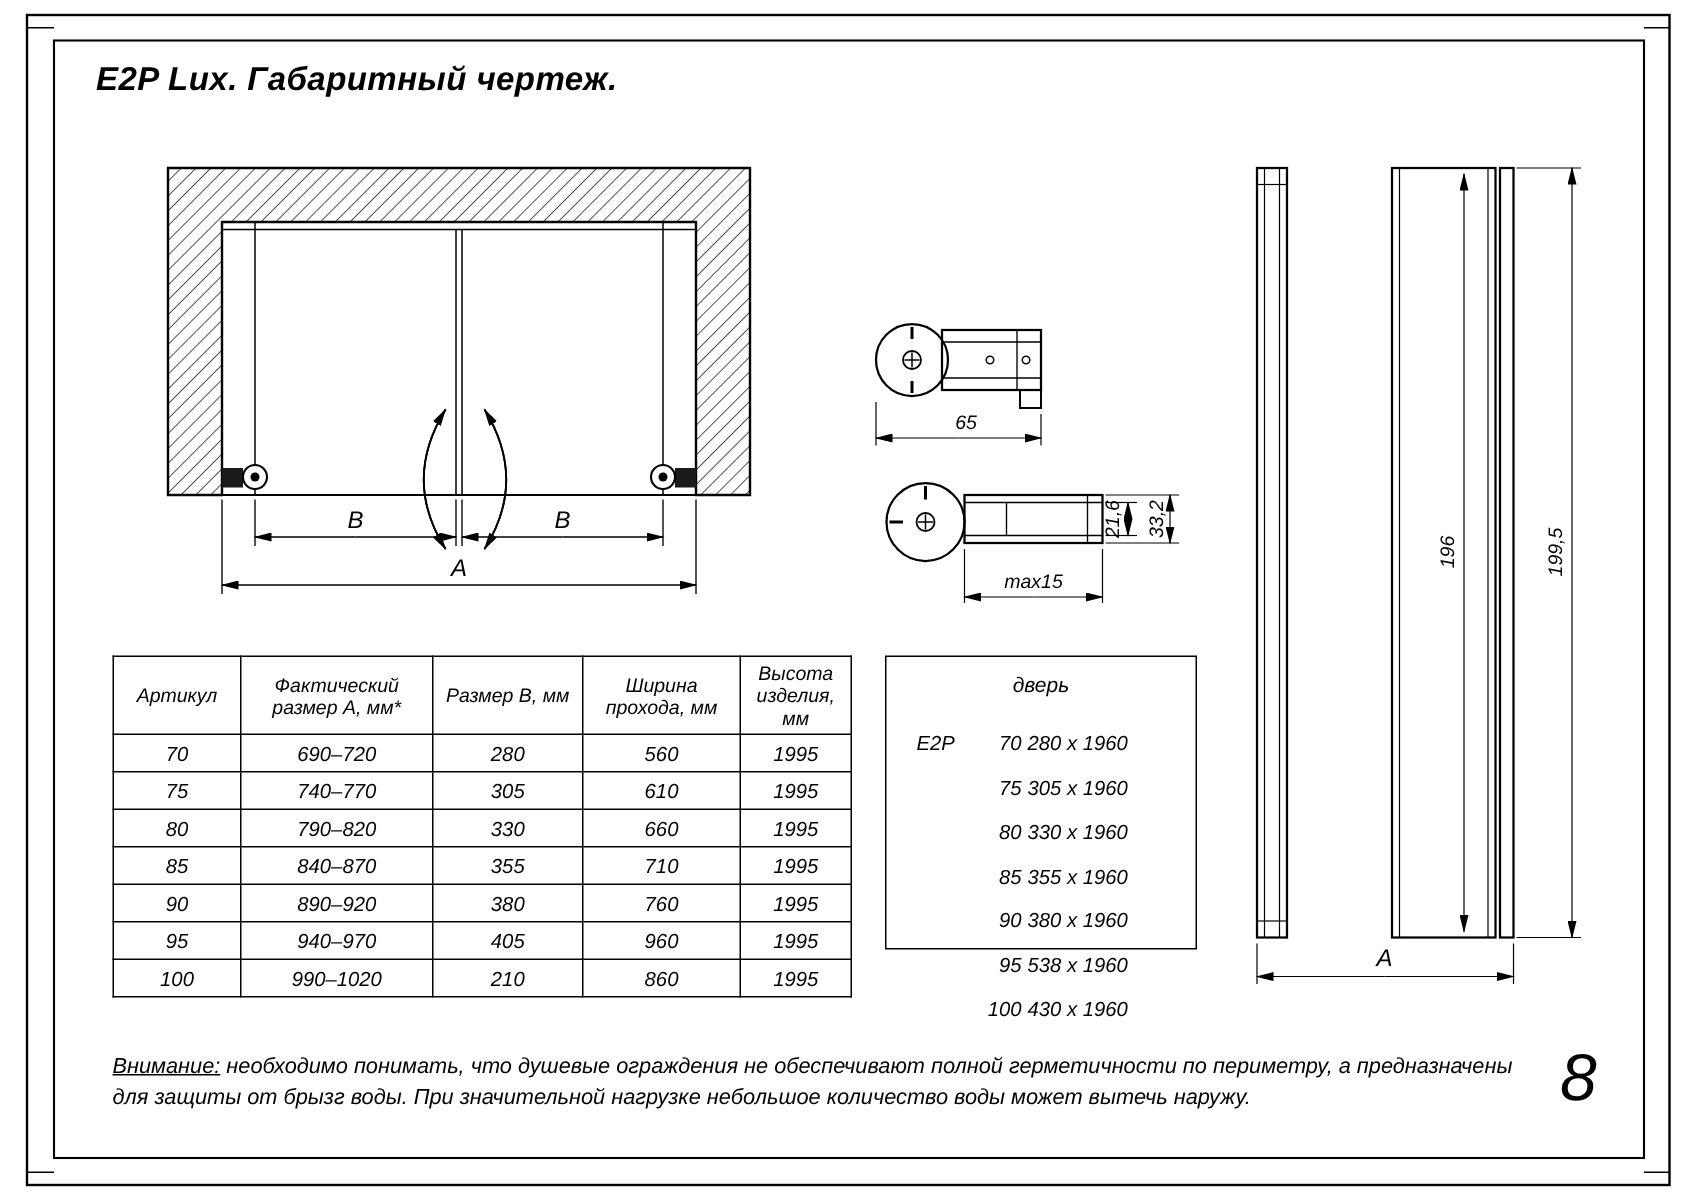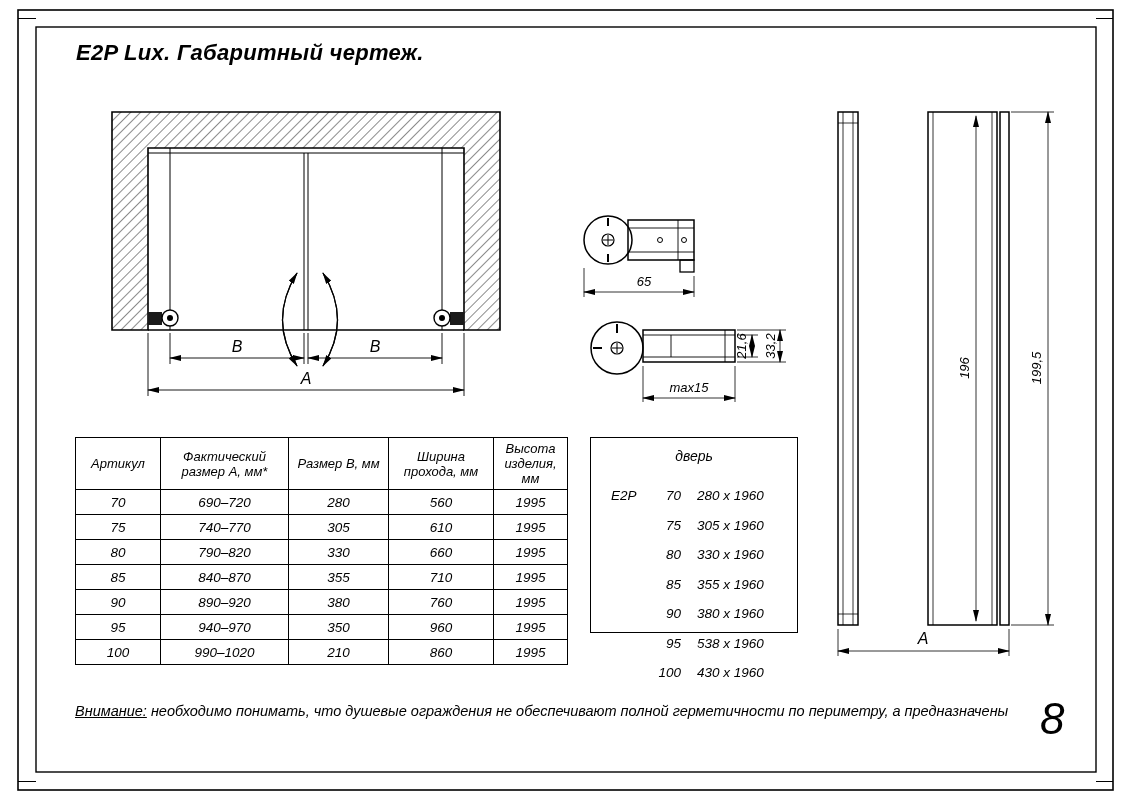--- a/index.html
+++ b/index.html
@@ -1,18 +1,18 @@
 <!DOCTYPE html>
 <html><head>
 <meta charset="utf-8">
 <style>
   html,body{margin:0;padding:0;background:#fff;}
   .sheet{position:relative;width:1131px;height:800px;background:#ffffff;
          font-family:"Liberation Sans",sans-serif;color:#000;overflow:hidden;}
-  .title{position:absolute;left:76px;top:40px;font-size:22px;font-weight:bold;
+  .title{position:absolute;left:64px;top:40px;font-size:22px;font-weight:bold;
          font-style:italic;letter-spacing:.3px;}
   svg{position:absolute;overflow:visible;}
   .svg-frame{left:0;top:0;}
   .svg-front{left:70px;top:103px;}
   .svg-prof1{left:578px;top:206px;}
   .svg-prof2{left:585px;top:303px;}
   .svg-side{left:830px;top:103px;}
   text{font-family:"Liberation Sans",sans-serif;font-style:italic;fill:#000;font-size:13px;}
   text.letter{font-size:16px;}
   .spec-table{position:absolute;left:75px;top:437px;border-collapse:collapse;
@@ -21,21 +21,21 @@
   .spec-table th{font-weight:normal;font-size:13px;white-space:pre-line;
                  padding:3px 3px;height:42px;vertical-align:middle;}
   .spec-table td{font-size:13.5px;height:22px;padding:1px 3px;}
   .door-table{position:absolute;left:590px;top:437px;width:208px;height:196px;
               border:1.4px solid #000;box-sizing:border-box;font-style:italic;}
   .door-title{text-align:center;margin-top:10px;font-size:14px;}
   .door-rows{margin-top:22px;padding-left:20px;}
   .door-row{display:grid;grid-template-columns:42px 28px 1fr;height:19.5px;
             font-size:13.5px;align-items:center;margin-top:10px;}
   .door-row .c2{text-align:right;}
-  .door-row .c3{padding-left:16px;}
+  .door-row .c3{padding-left:4px;}
   .note{position:absolute;left:75px;top:701px;width:950px;font-size:14.5px;
         font-style:italic;line-height:1.45;}
   .note .u{text-decoration:underline;}
   .pagenum{position:absolute;left:1040px;top:694px;font-size:44px;font-style:italic;}
 </style>
 </head>
 <body>
 
 <div class="sheet">
 
@@ -260,21 +260,21 @@
       <tr>
         <td>90</td>
         <td>890–920</td>
         <td>380</td>
         <td>760</td>
         <td>1995</td>
       </tr>
       <tr>
         <td>95</td>
         <td>940–970</td>
-        <td>350</td>
+        <td>405</td>
         <td>960</td>
         <td>1995</td>
       </tr>
       <tr>
         <td>100</td>
         <td>990–1020</td>
         <td>210</td>
         <td>860</td>
         <td>1995</td>
       </tr>
@@ -317,17 +317,18 @@
       <div class="door-row">
         <span class="c1"></span>
         <span class="c2">100</span>
         <span class="c3">430 x 1960</span>
       </div>
     </div>
   </div>
 
   <div class="note">
     <span class="u">Внимание:</span><span> необходимо понимать, что душевые ограждения не обеспечивают полной герметичности по периметру, а предназначены</span><br>
+    <span>для защиты от брызг воды. При значительной нагрузке небольшое количество воды может вытечь наружу.</span>
   </div>
 
   <div class="pagenum">8</div>
 
 </div>
 
 </body></html>

